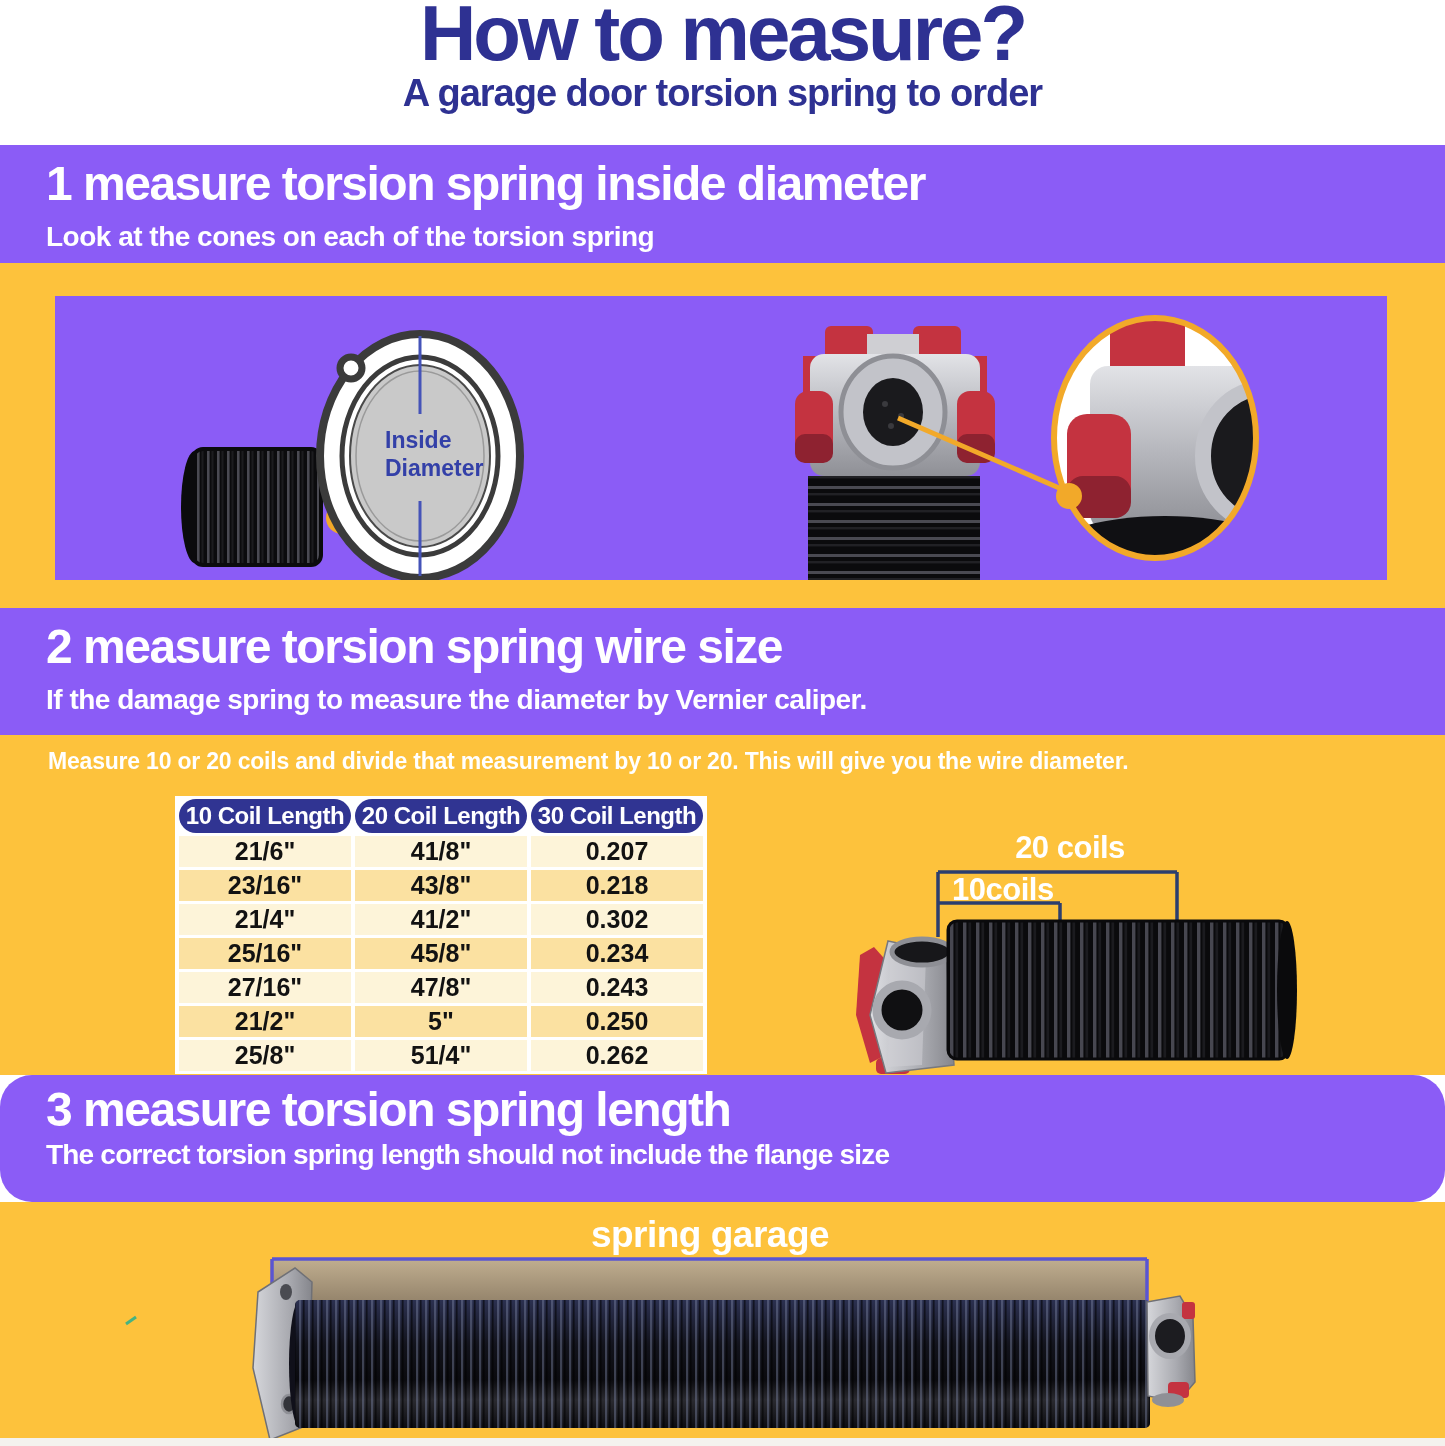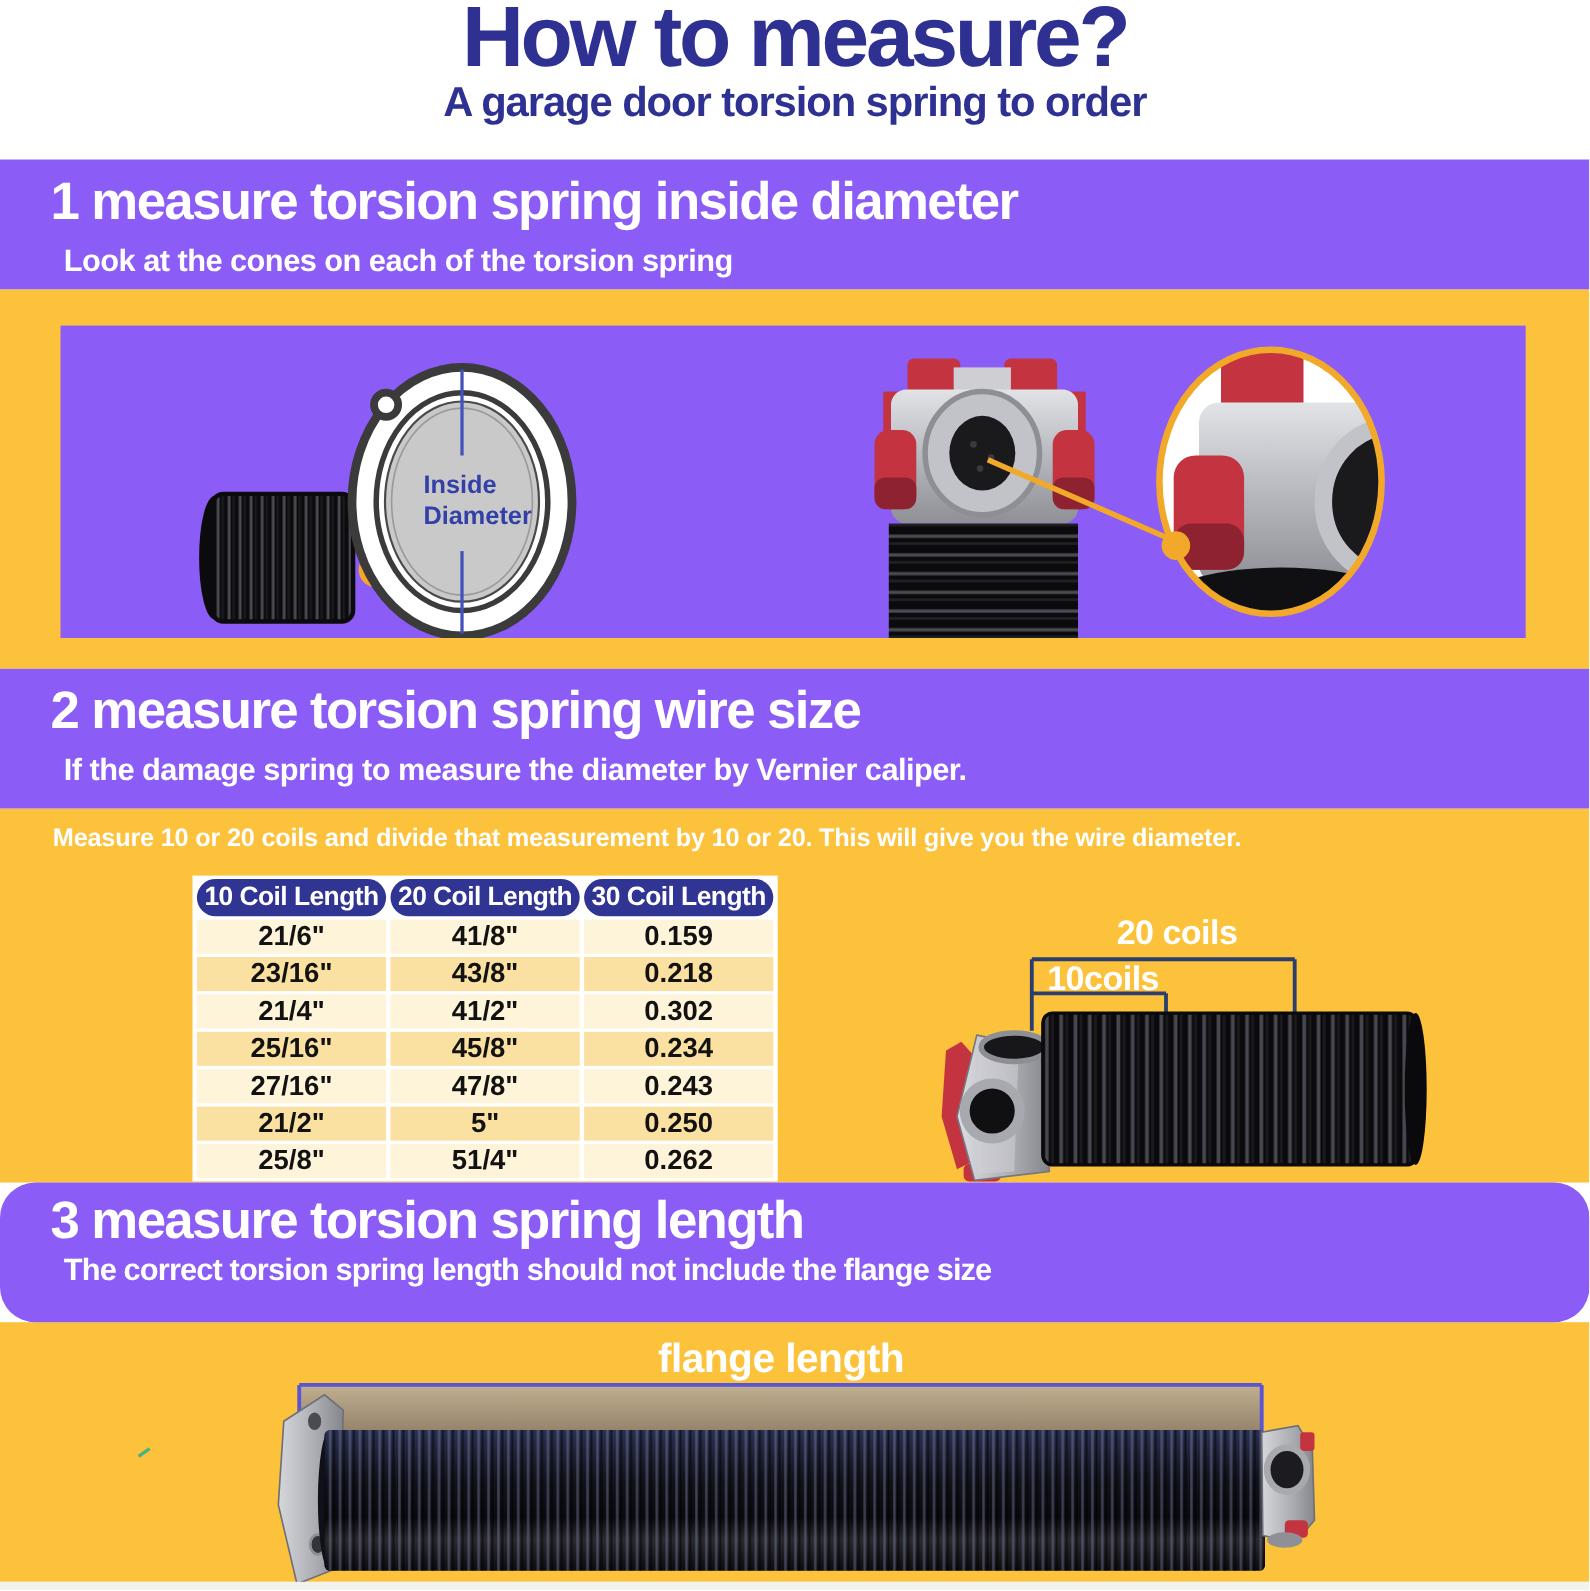--- a/index.html
+++ b/index.html
@@ -13,21 +13,21 @@
     position:absolute;left:0;top:-6px;width:1445px;text-align:center;
     color:#2e3192;font-size:78px;font-weight:bold;letter-spacing:-3px;line-height:1.0;
   }
   .page-subtitle{
     position:absolute;left:0;top:72px;width:1445px;text-align:center;
     color:#2e3192;font-size:38px;font-weight:bold;letter-spacing:-1px;
   }
   
   .band{position:absolute;left:0;width:1445px;background:#8b5cf6;color:#ffffff;box-sizing:border-box;padding-left:46px;}
   .band h2{margin:0;font-size:48px;font-weight:bold;letter-spacing:-1.5px;line-height:1.05;}
-  .band p{margin:12px;font-size:28px;font-weight:bold;letter-spacing:-0.5px;}
+  .band p{margin:0;font-size:28px;font-weight:bold;letter-spacing:-0.5px;}
   #band1{top:145px;height:118px;padding-top:14px;}
   #band1 p{margin-top:12px;}
   #band2{top:608px;height:127px;padding-top:14px;}
   #band2 p{margin-top:12px;}
   #band3{top:1075px;height:127px;padding-top:10px;border-radius:32px;}
   #band3 p{margin-top:4px;letter-spacing:-0.8px;}
   
   .orange{position:absolute;left:0;width:1445px;background:#fdc23c;}
   #orange1{top:263px;height:345px;}
   #orange2{top:735px;height:340px;}
@@ -159,21 +159,21 @@
       <tr>
         <th>10 Coil Length</th>
         <th>20 Coil Length</th>
         <th>30 Coil Length</th>
       </tr>
     </thead>
     <tbody>
         <tr>
           <td>21/6"</td>
           <td>41/8"</td>
-          <td>0.159</td>
+          <td>0.207</td>
         </tr>
         <tr>
           <td>23/16"</td>
           <td>43/8"</td>
           <td>0.218</td>
         </tr>
         <tr>
           <td>21/4"</td>
           <td>41/2"</td>
           <td>0.302</td>
@@ -237,21 +237,21 @@
   </svg>
 
   <div class="coil-label" id="label-20coils">20 coils</div>
   <div class="coil-label" id="label-10coils">10coils</div>
 
   <div class="band" id="band3">
     <h2>3 measure torsion spring length</h2>
     <p>The correct torsion spring length should not include the flange size</p>
   </div>
 
-  <div id="label-springlen">flange length</div>
+  <div id="label-springlen">spring garage</div>
 
   <svg class="abs" style="left:90px;top:1240px;" width="1270" height="200" viewBox="0 0 1270 200">
     <defs>
       <linearGradient id="bgGrad3" x1="0" y1="0" x2="0" y2="1">
         <stop offset="0" stop-color="#bcac93"></stop>
           <stop offset="1" stop-color="#8a7c6a"></stop>
       </linearGradient>
       <linearGradient id="flangeGrad3" x1="0" y1="0" x2="1" y2="0">
         <stop offset="0" stop-color="#d6d7db"></stop>
           <stop offset="0.6" stop-color="#aaabb1"></stop>

